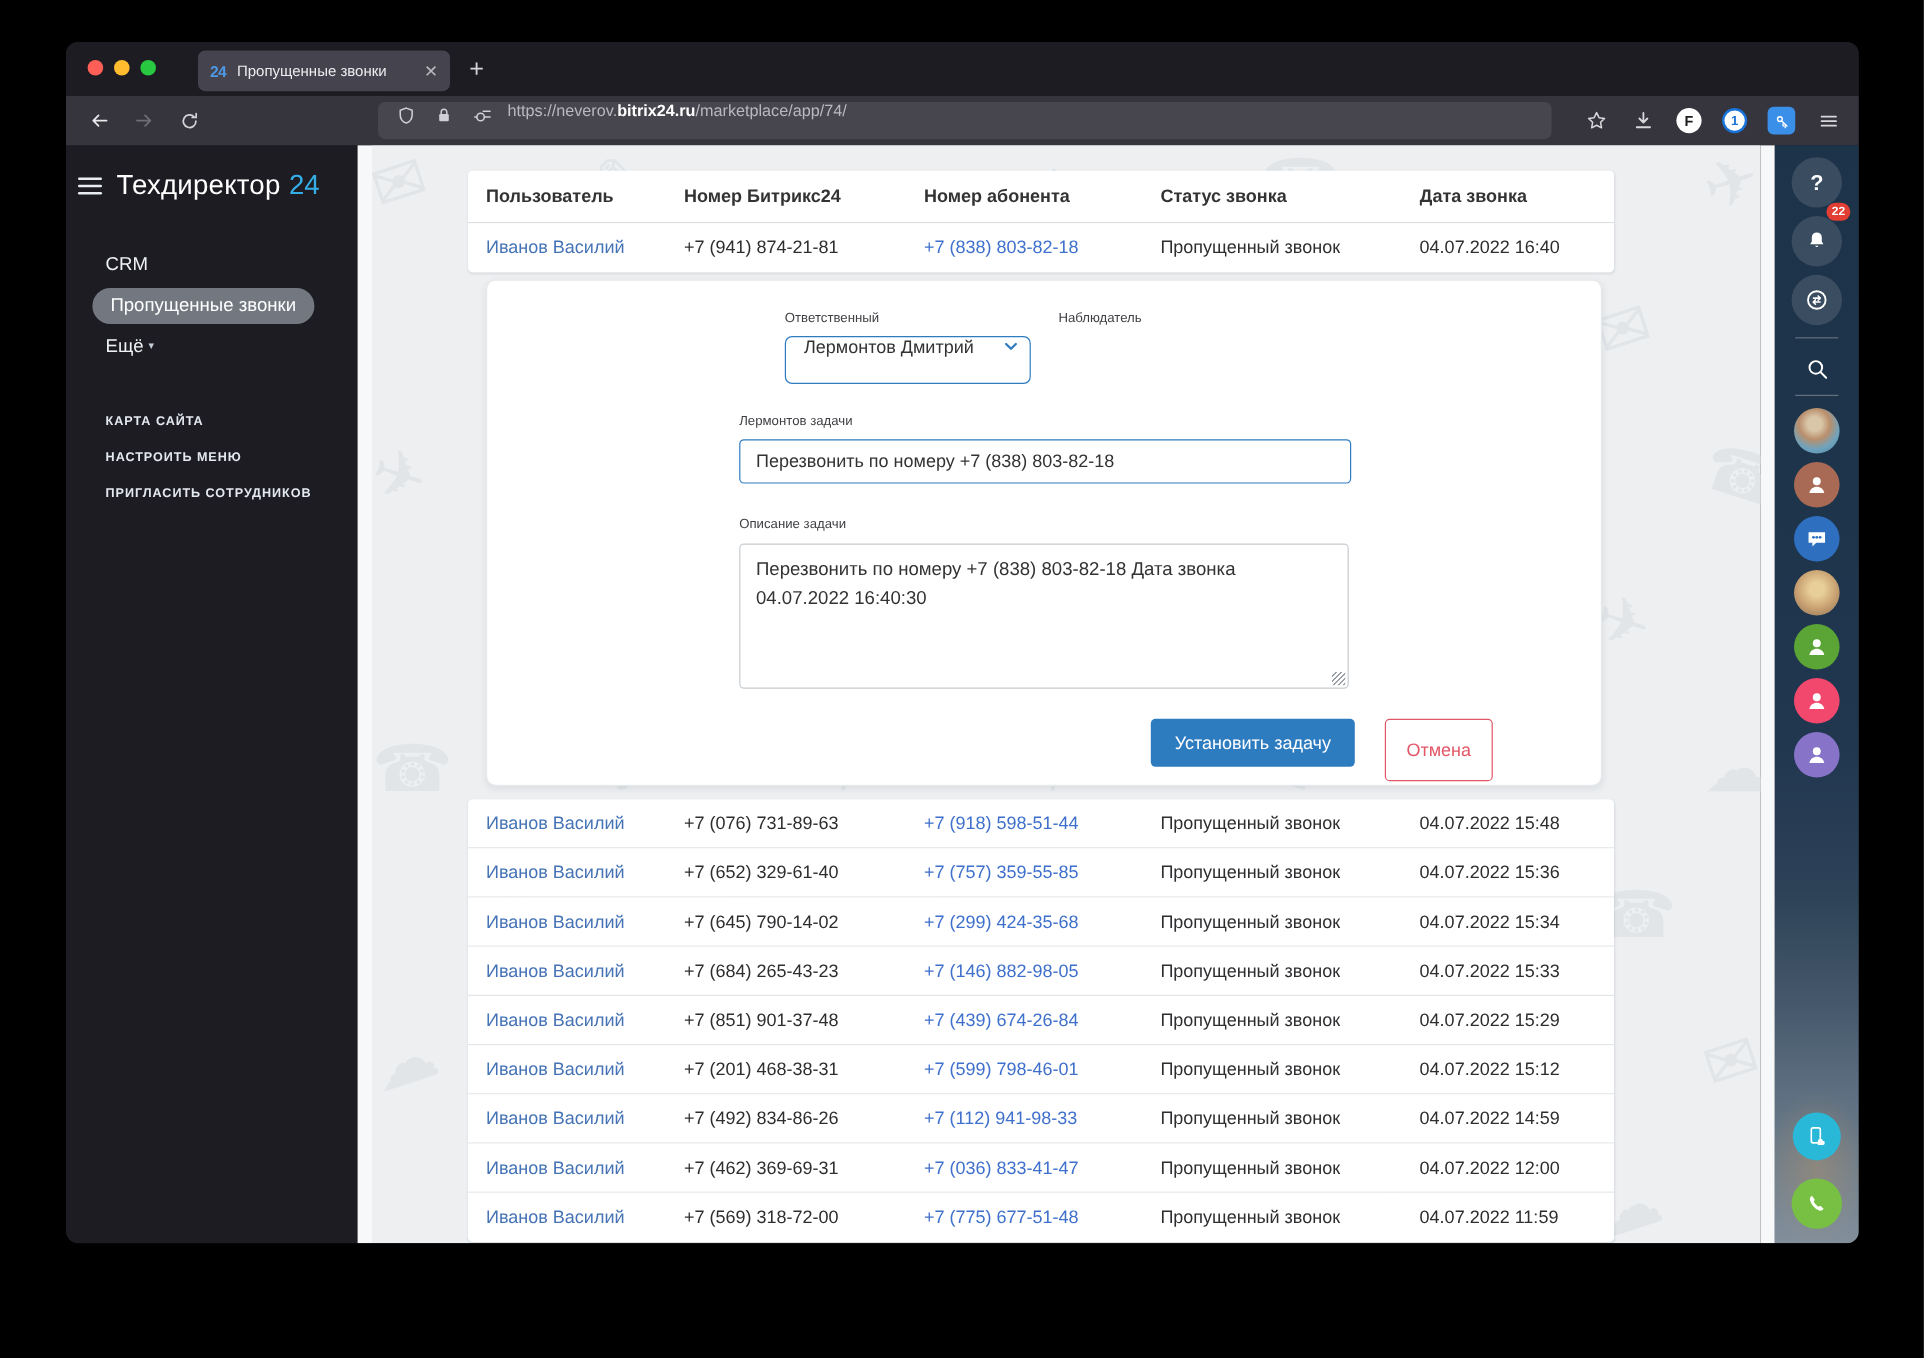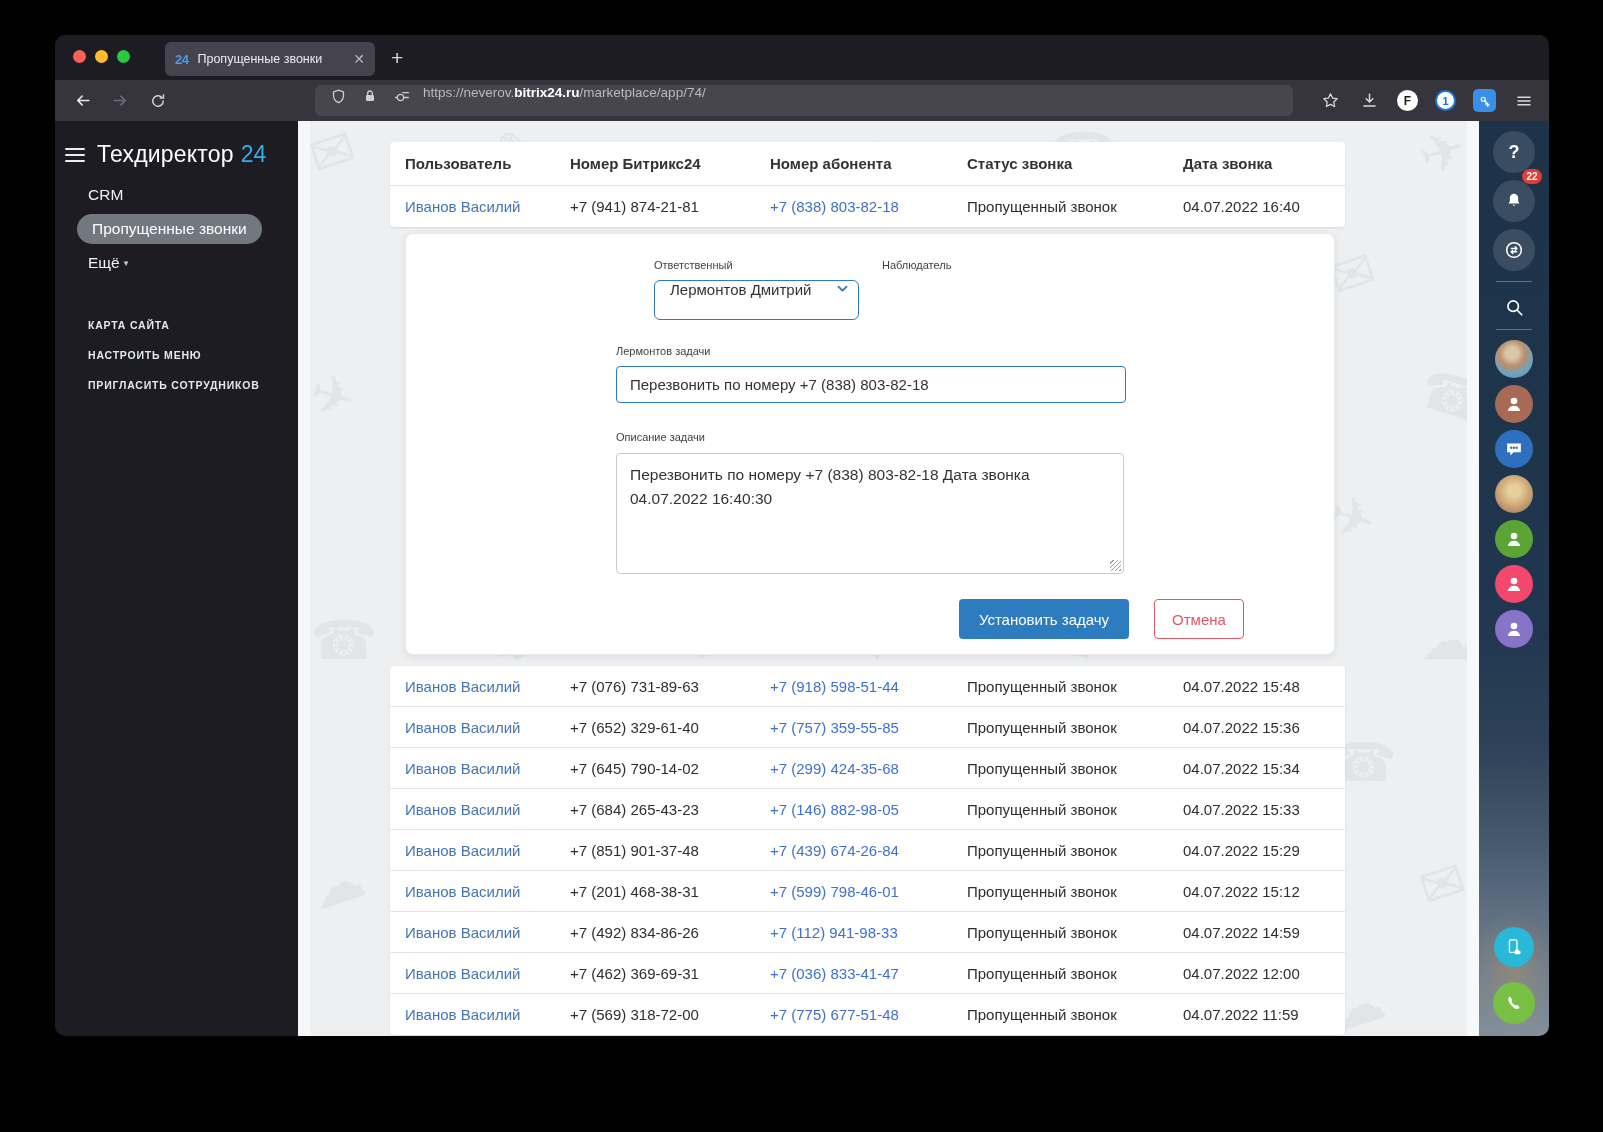--- a/index.html
+++ b/index.html
@@ -44,21 +44,21 @@
       radial-gradient(ellipse 70% 14% at 92% 92%, rgba(232,178,118,.75), rgba(232,178,118,0) 70%),
       radial-gradient(ellipse 80% 10% at 10% 72%, rgba(255,246,220,.25), rgba(255,246,220,0) 75%),
       linear-gradient(180deg,#2d4156 0%,#2b3f54 16%,#2d4053 30%,#384b5e 40%,#55687a 47%,#8396a7 52%,
         #4f6274 55%,#6a7d90 58%,#8head 0,#8798a8 63%,#7a8b9b 68%,#91a0af 74%,#a3afbb 80%,#97a3af 86%,#b5bdc5 93%,#c3c8cd 100%);
     color:#fff; }
   .brand { display:flex; align-items:center; margin:20px 0 0 10px; }
   .burger { width:20px; height:14px; display:flex; flex-direction:column; justify-content:space-between; margin-right:12px; }
   .burger i { display:block; height:2px; background:#e9edf1; border-radius:1px; }
   .brand-name { font-size:23px; font-weight:400; color:#fff; letter-spacing:0.2px; }
   .brand-accent { font-size:23px; color:#35aee8; margin-left:7px; }
-  .nav { margin-top:10px; }
+  .nav { margin-top:36px; }
   .nav-item { font-size:15.5px; color:#eef2f6; padding:8px 0 8px 33px; }
   .nav-item.active { display:inline-block; background:rgba(185,196,206,.55); border-radius:16px; padding:6px 15px;
                      margin:2px 0 2px 22px; color:#fff; }
   .nav-item .caret { font-size:9px; color:#c3cdd6; margin-left:4px; vertical-align:2px; }
   .side-links { margin-top:30px; }
   .side-link { font-size:10.5px; font-weight:bold; letter-spacing:.8px; color:#e3e9ef; padding:9px 0 9px 33px; }
   .upgrade { margin-top:12px; height:39px; background:rgba(110,79,160,.92); display:flex; align-items:center; padding-left:22px; gap:11px; }
   .crown-circ { width:24px; height:24px; border-radius:50%; background:#fff; display:flex; align-items:center; justify-content:center; }
   .upgrade-label { font-size:11px; font-weight:bold; letter-spacing:.6px; color:#fff; }
 
@@ -88,21 +88,21 @@
             display:flex; align-items:flex-start; padding:0 8px 0 15px; }
   .select .val { flex:1; font-size:15px; color:#333; white-space:nowrap; overflow:hidden; }
   .txt-input { position:absolute; height:37px; border:1px solid #2e7cc0; border-radius:4px; background:#fff;
                font-family:"Liberation Sans",sans-serif; font-size:15px; color:#333; padding:0 13px; outline:none; }
   .txt-area { position:absolute; border:1px solid #c8ccd0; border-radius:4px; background:#fff; resize:none; outline:none;
               font-family:"Liberation Sans",sans-serif; font-size:15.5px; color:#333; line-height:1.55; padding:9px 13px; }
   .resize-corner { position:absolute; width:11px; height:11px;
       background:repeating-linear-gradient(135deg, transparent 0 2px, #9aa0a6 2px 3px); }
   .btn-primary { position:absolute; width:170px; height:40px; background:#2e7cc0; border:none; border-radius:4px;
                  color:#fff; font-size:15px; font-family:"Liberation Sans",sans-serif; }
-  .btn-cancel { position:absolute; width:90px; height:40px; background:#fff; border:1px solid #e25767; border-radius:4px;
+  .btn-cancel { position:absolute; width:90px; height:52px; background:#fff; border:1px solid #e25767; border-radius:4px;
                 color:#e25767; font-size:15px; font-family:"Liberation Sans",sans-serif; }
 
   
   .rightbar { position:relative; width:70px; flex:0 0 70px; overflow:hidden;
     background:
       radial-gradient(ellipse 90% 10% at 50% 93%, rgba(190,150,105,.4), rgba(190,150,105,0) 70%),
       linear-gradient(180deg,#1d3349 0%,#1e344a 28%,#213750 55%,#2d4257 68%,#45586b 78%,#5c6e80 86%,#6d7e8c 93%,#838f9b 100%);
     display:flex; flex-direction:column; align-items:center; padding-top:10px; }
   .rb-item { position:relative; width:42px; height:42px; border-radius:50%; display:flex; align-items:center; justify-content:center;
              margin-bottom:7px; flex:0 0 auto; }

